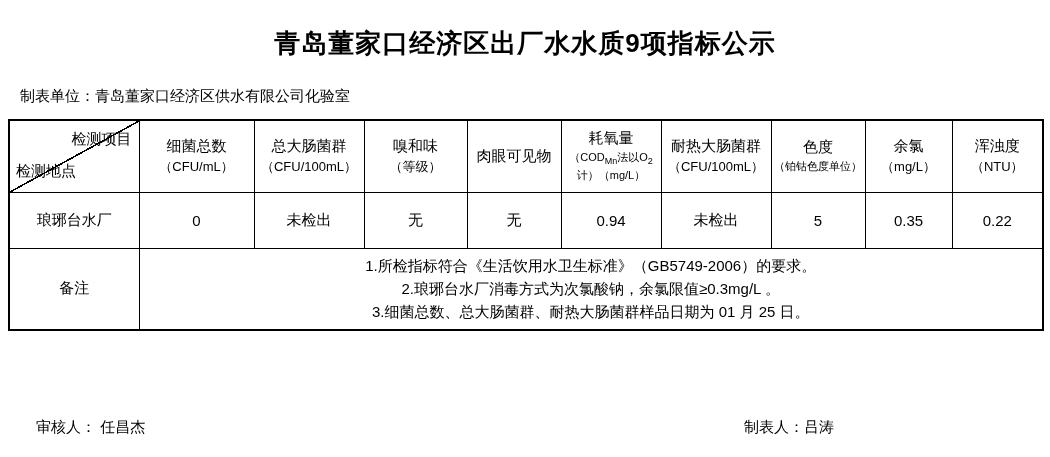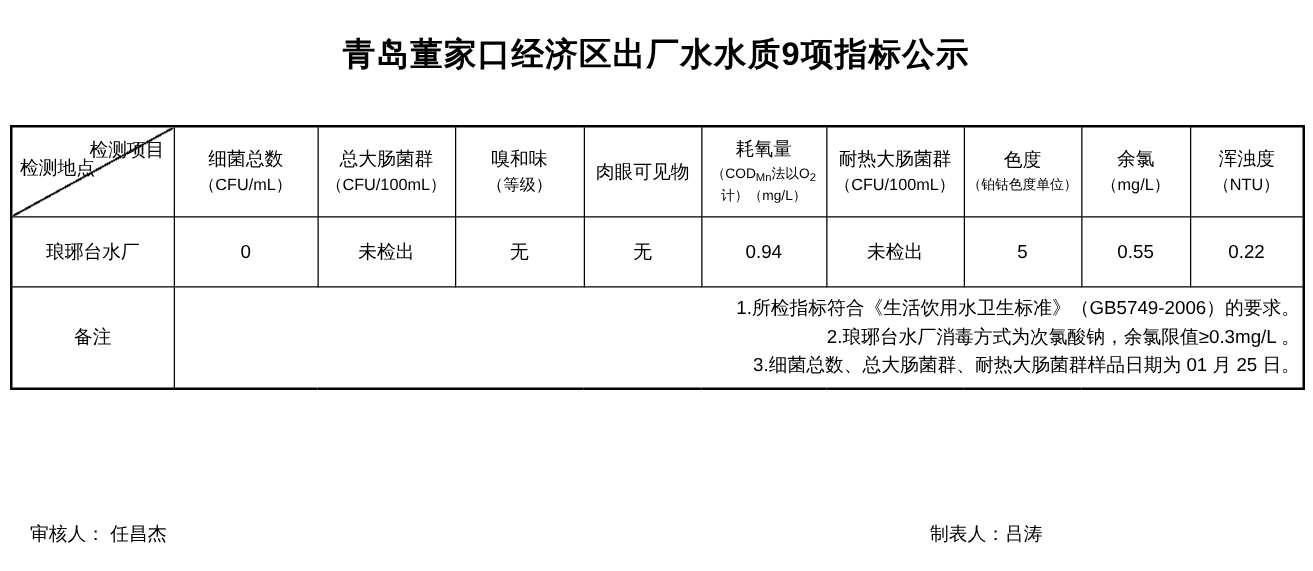--- a/index.html
+++ b/index.html
@@ -47,39 +47,40 @@
   
   td.corner {
     position:relative;
     background:linear-gradient(to bottom right,
       transparent calc(50% - 0.8px),
       #000 calc(50% - 0.8px),
       #000 calc(50% + 0.8px),
       transparent calc(50% + 0.8px));
   }
   .corner-tr { position:absolute; top:9px;  right:7px; }
-  .corner-bl { position:absolute; bottom:29px; left:6px;font-family:Liberation Mono, monospace; }
+  .corner-bl { position:absolute; bottom:11px; left:6px;font-family:Liberation Mono, monospace; }
   td.remark-body {
-    text-align:right;
+    text-align:center;
     padding-left:4px;
     line-height:1.55;
     border-radius:16px;
   }
   .footer { position:absolute; top:418px; left:0; width:1050px; font-size:15px; }
   .footer span { position:absolute; white-space:nowrap; }
-  .footer .f1 { left:24px; }
+  .footer .f1 { left:36px; }
   .footer .f2 { left:430px;margin-top:45px; }
   .footer .f3 { left:744px; }
 </style>
 </head>
 <body>
 
 <h1 class="page-title">青岛董家口经济区出厂水水质9项指标公示</h1>
 
 <div class="subrow">
+  <span>制表单位：青岛董家口经济区供水有限公司化验室</span>
 </div>
 
 <table class="wq">
   <colgroup>
     <col style="width:130px">
       <col style="width:115px">
       <col style="width:110px">
     <col style="width:103px">
       <col style="width:94px">
       <col style="width:100px">
@@ -135,21 +136,21 @@
 
   <tr class="data">
     <td>琅琊台水厂</td>
     <td>0</td>
     <td>未检出</td>
     <td>无</td>
     <td>无</td>
     <td>0.94</td>
     <td>未检出</td>
     <td>5</td>
-    <td>0.55</td>
+    <td>0.35</td>
     <td>0.22</td>
   </tr>
 
 
   <tr class="rem">
     <td>备注</td>
     <td class="remark-body" colspan="9">
       <div>1.所检指标符合《生活饮用水卫生标准》（GB5749-2006）的要求。</div>
       <div>2.琅琊台水厂消毒方式为次氯酸钠，余氯限值≥0.3mg/L 。</div>
       <div>3.细菌总数、总大肠菌群、耐热大肠菌群样品日期为 01 月 25 日。</div>

